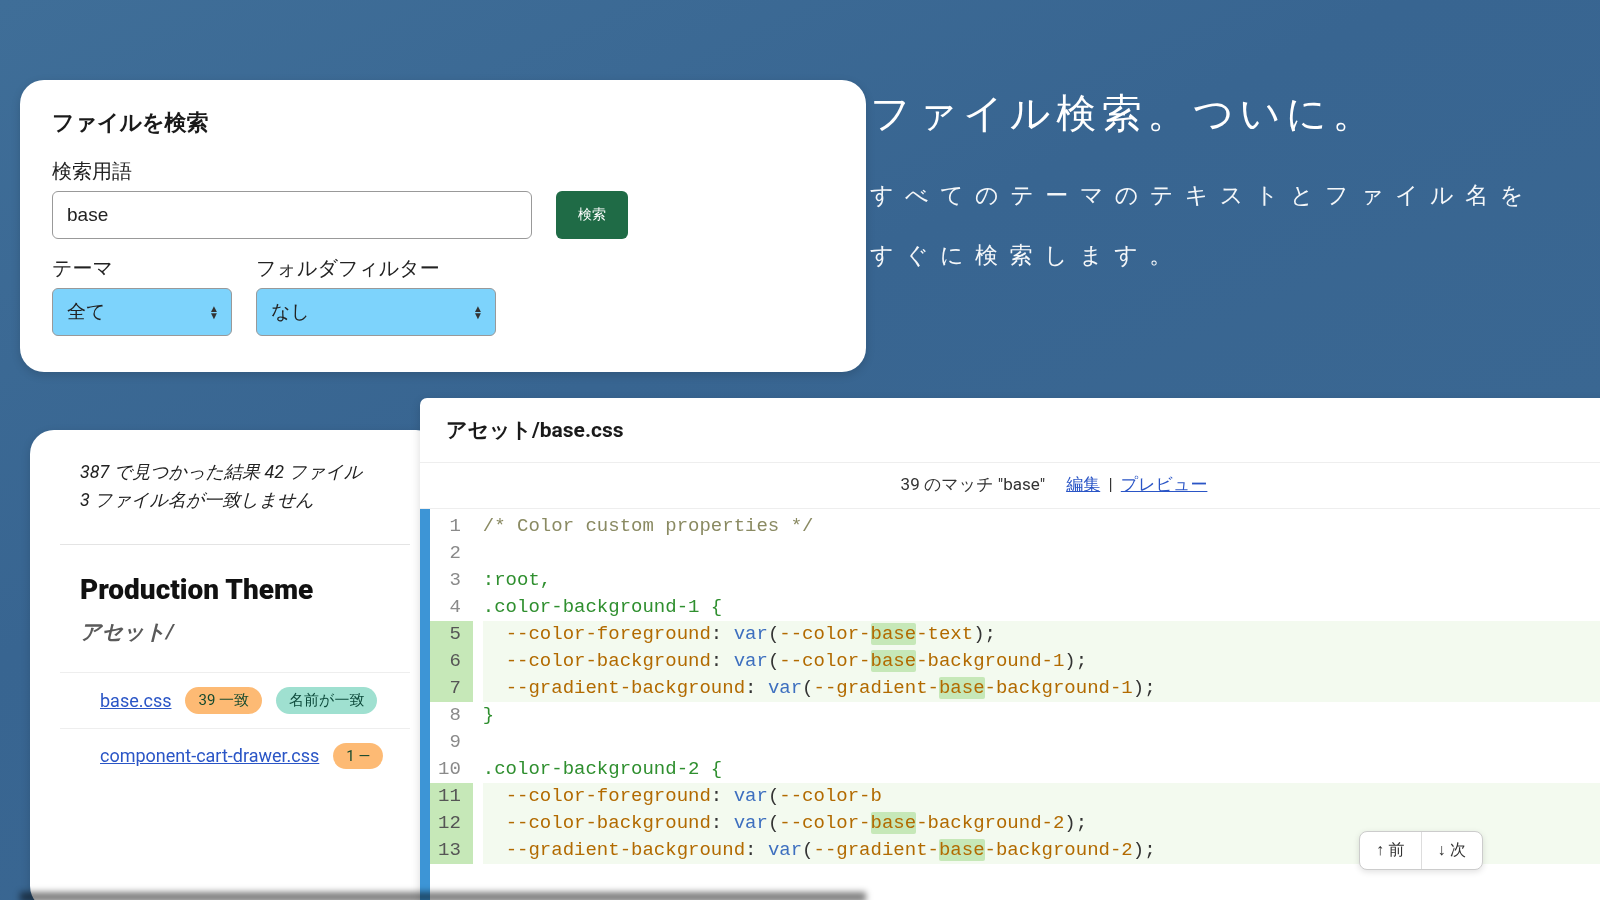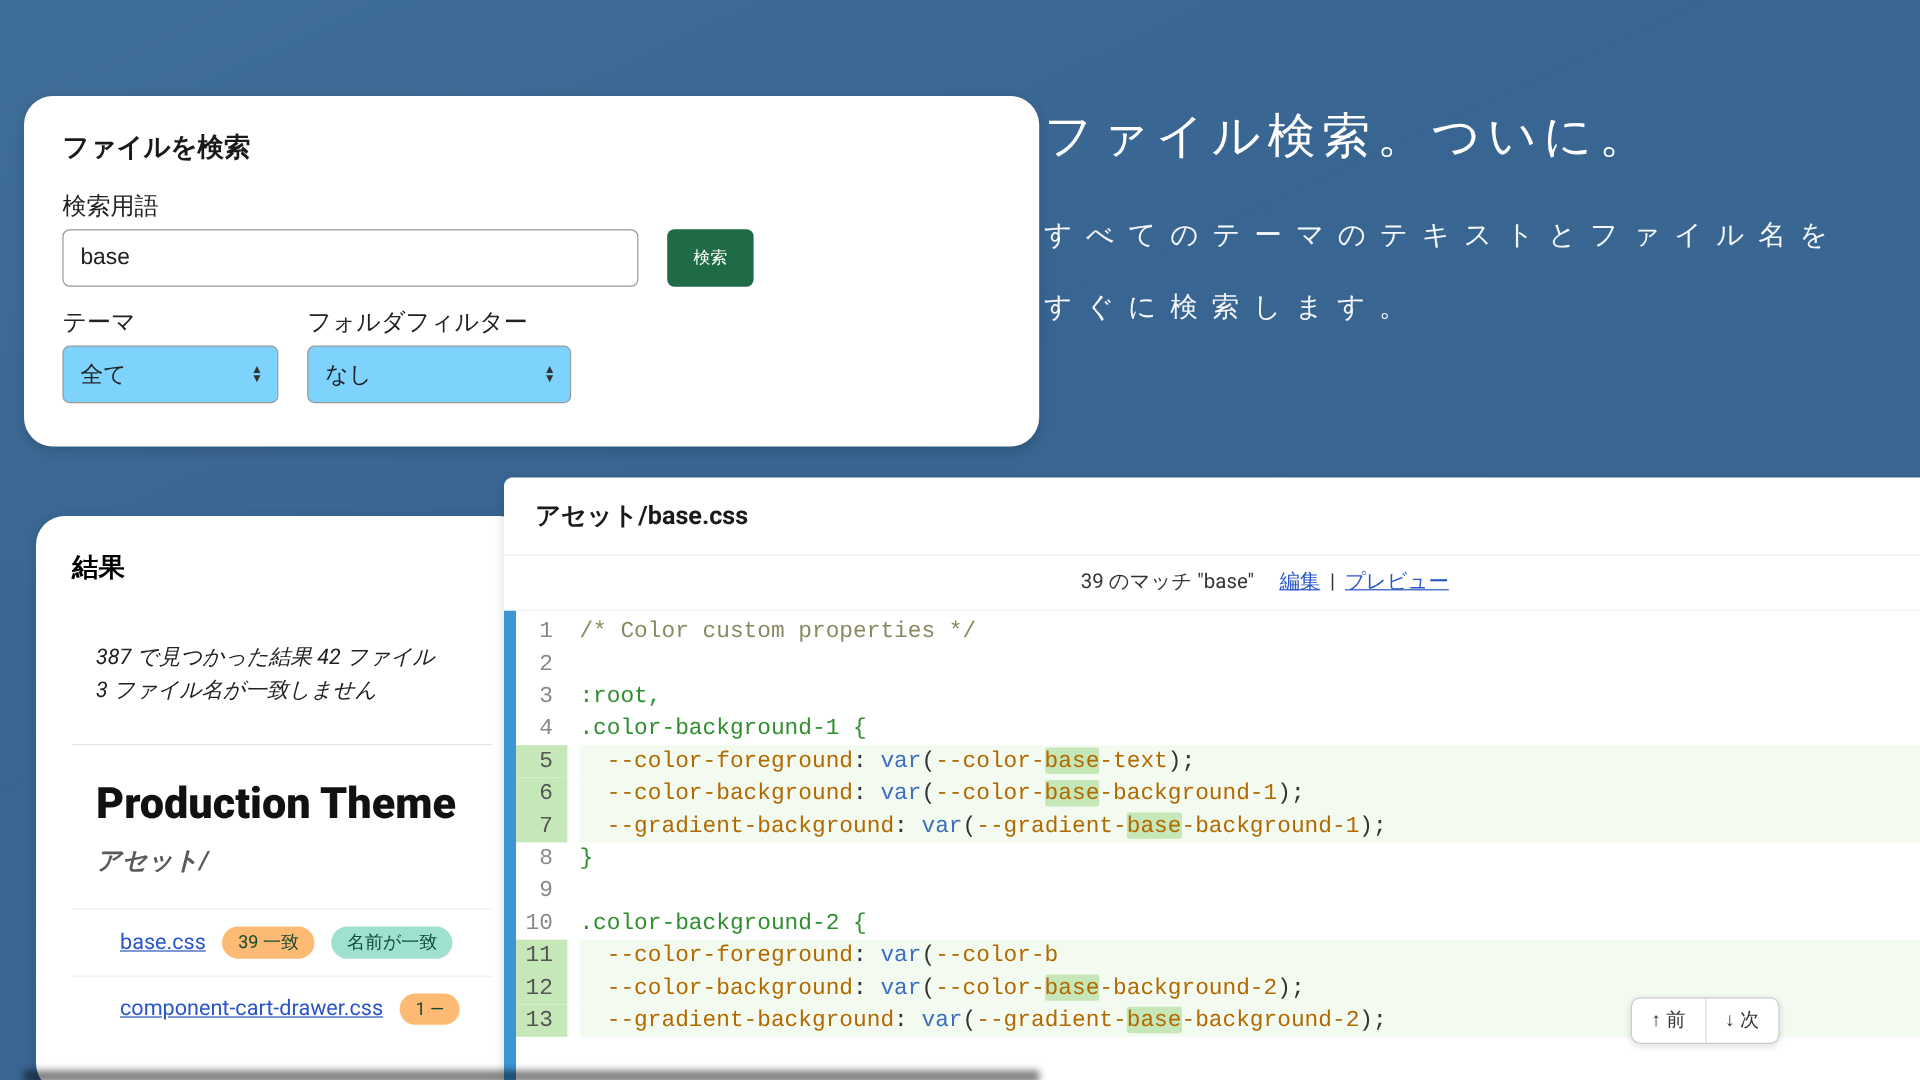--- a/index.html
+++ b/index.html
@@ -114,21 +114,21 @@
     transform: translateY(-50%);
     font-size: 14px;
     line-height: 1;
     color: #333;
     display:flex;
     flex-direction:column;
     gap:1px;
   }
   .select .chev span { line-height: 0.55; font-size:10px;}
   .select-theme { width: 180px; }
-  .select-folder { width: 220px; text-align: right; }
+  .select-folder { width: 240px; text-align: right; }
 
   
   .results-card {
     position: absolute;
     top: 430px;
     left: 30px;
     width: 410px;
     height: 480px;
     padding: 28px 30px;
     overflow: hidden;
@@ -141,21 +141,21 @@
   .results-summary {
     font-style: italic;
     font-size: 18px;
     color: #222;
     line-height: 1.55;
     margin-bottom: 30px;
     padding-left: 20px;
   }
   .divider { height:1px; background:#e4e4e4; margin: 16px 0 28px 0; }
   .theme-name {
-    font-size: 36px;
+    font-size: 28px;
     font-weight: 900;
     color: #111;
     margin-bottom: 12px;
     padding-left: 20px;
   }
   .folder-name {
     font-size: 21px;
     font-style: italic;
     font-weight: 600;
     color: #5a5a5a;
@@ -332,21 +332,20 @@
         <span class="chev">
             <span>▲</span>
             <span>▼</span>
           </span>
       </div>
     </div>
   </div>
 </div>
 
 <div class="card results-card">
-  <div class="results-title">結果</div>
   <div class="results-summary">
     <div>387 で見つかった結果 42 ファイル</div>
     <div>3 ファイル名が一致しません</div>
   </div>
   <div class="divider"></div>
   <div class="theme-name">Production Theme</div>
   <div class="folder-name">アセット/</div>
 
   <div class="file-row">
     <span class="file-link">base.css</span>

